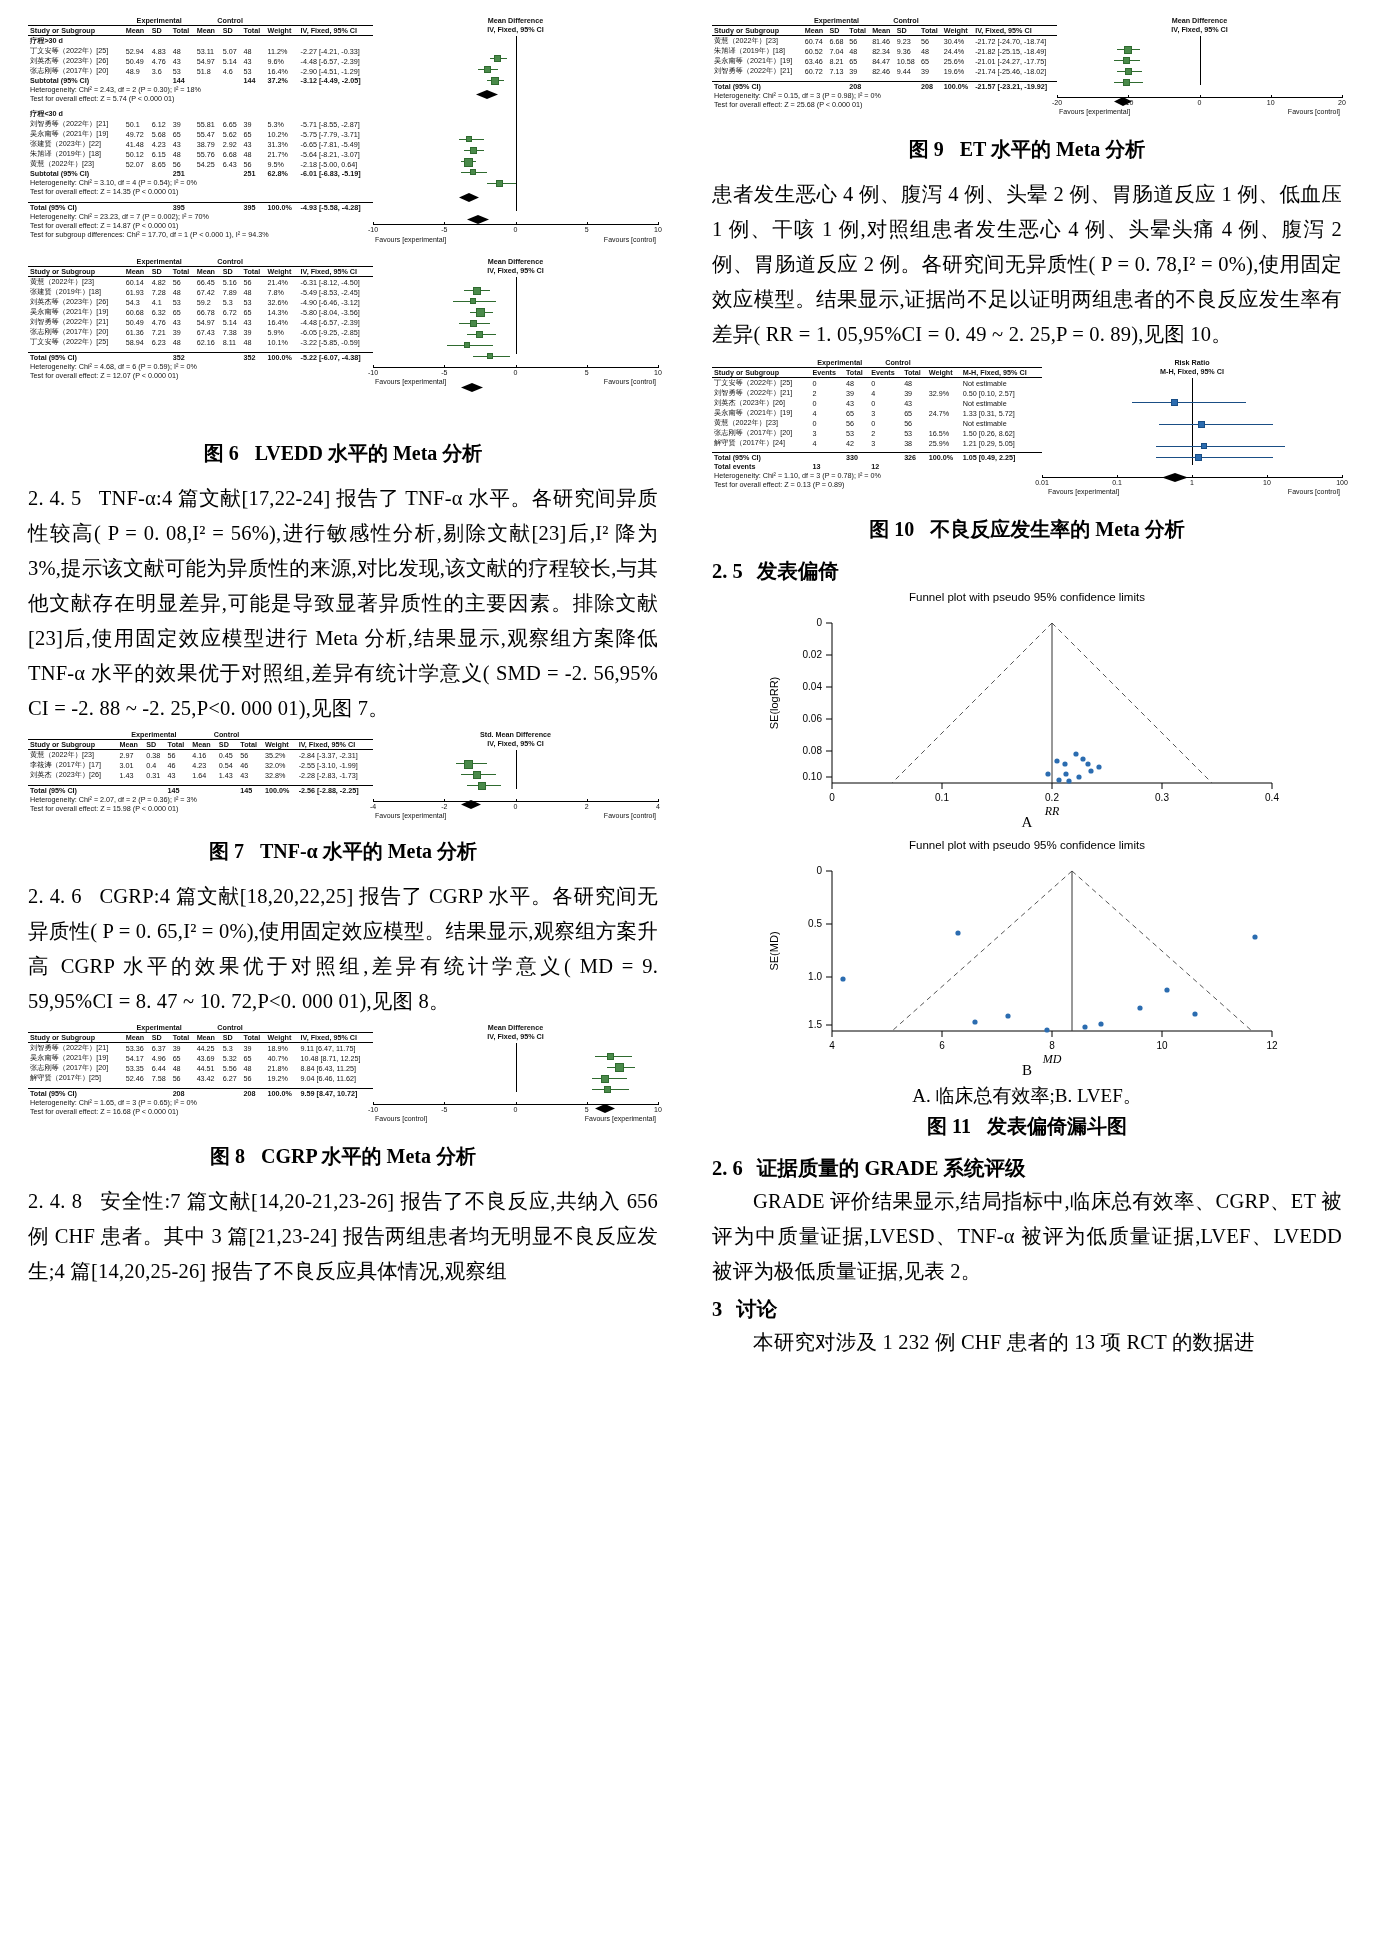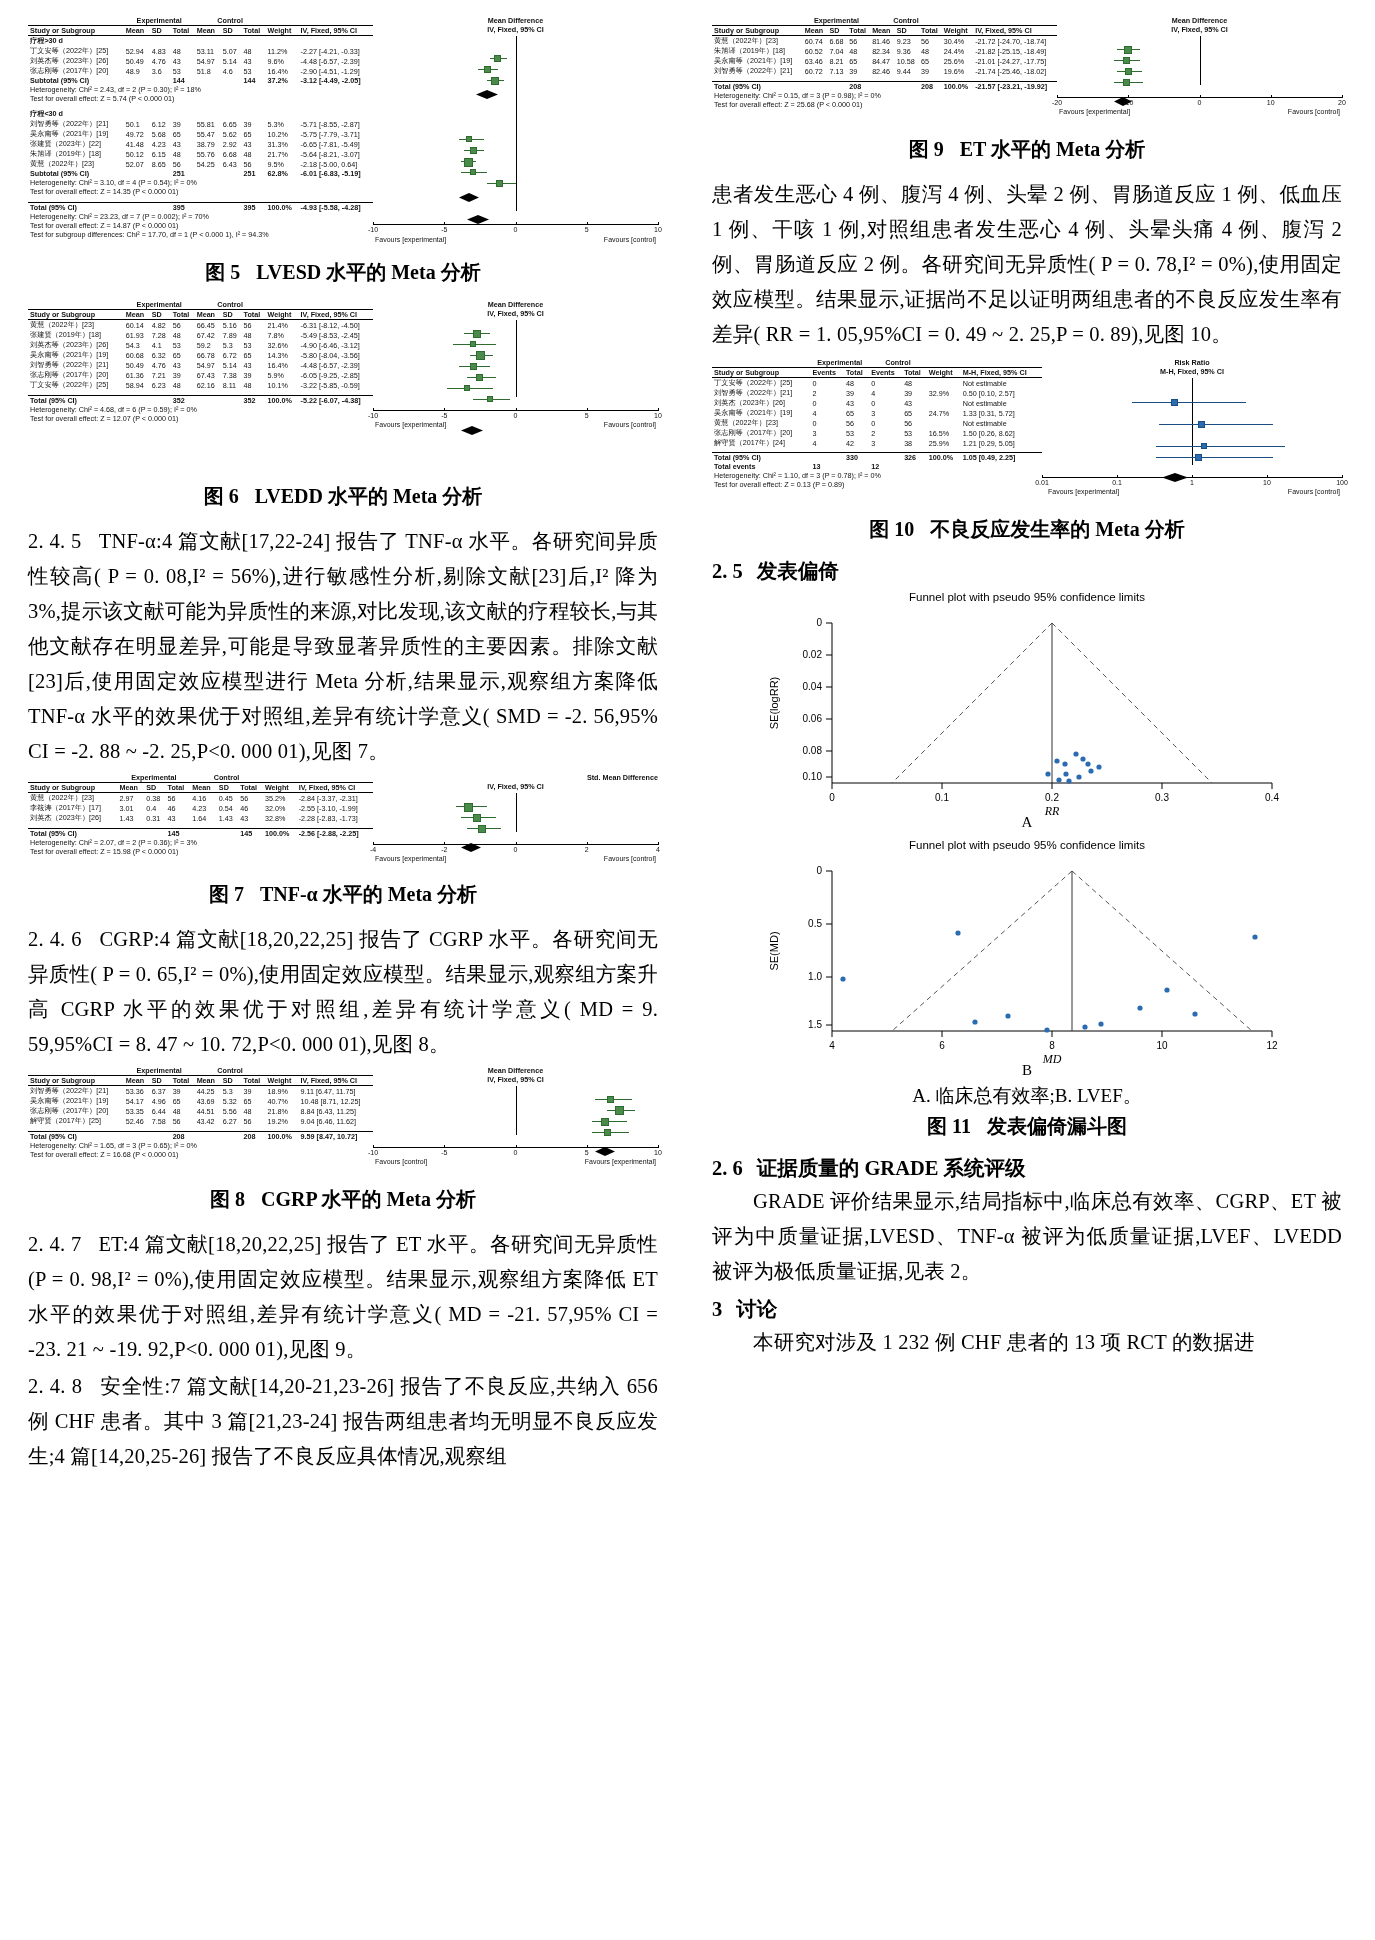--- a/index.html
+++ b/index.html
@@ -306,23 +306,20 @@
           <div class="tick" style="left:0%;">-10</div>
           <div class="tick" style="left:25%;">-5</div>
           <div class="tick" style="left:50%;">0</div>
           <div class="tick" style="left:75%;">5</div>
           <div class="tick" style="left:100%;">10</div>
           <div style="position:absolute;bottom:-4px;left:2px;font-size:7px;">Favours [experimental]</div>
           <div style="position:absolute;bottom:-4px;right:2px;font-size:7px;">Favours [control]</div>
         </div>
       </div>
     </div>
-    <div class="figcap">
-      <span>图 5</span><span class="gap"></span><span>LVESD 水平的 Meta 分析</span>
-    </div>
 
 
     <div class="forest" style="height:175px;margin-top:6px;">
       <div class="fgrid">
         <div class="ftext" style="width:345px;">
           <table>
             <tbody>
                 <tr>
               <td></td>
               <td colspan="3" class="colhdr">Experimental</td>
@@ -559,21 +556,21 @@
             <tr>
                   <td colspan="9">Heterogeneity: Chi² = 2.07, df = 2 (P = 0.36); I² = 3%</td>
                 </tr>
             <tr>
                   <td colspan="9">Test for overall effect: Z = 15.98 (P &lt; 0.000 01)</td>
                 </tr>
           </tbody>
             </table>
         </div>
         <div class="fplot" style="width:200px;position:relative;">
-          <div style="position:absolute;top:0;left:0;right:0;text-align:right;font-weight:bold;font-size:7.2px;">Std. Mean Difference</div>
+          <div style="position:absolute;top:0;left:0;right:0;text-align:center;font-weight:bold;font-size:7.2px;">Std. Mean Difference</div>
           <div style="position:absolute;top:9px;left:0;right:0;text-align:center;font-weight:bold;font-size:7.2px;">IV, Fixed, 95% CI</div>
           <div class="zero" style="left:50%;top:20px;bottom:24px;"></div>
           <div class="whisk" style="left:29%;top:33px;width:11%;"></div>
             <div class="sq" style="left:32%;top:30px;width:7px;height:7px;"></div>
           <div class="whisk" style="left:31%;top:44px;width:12%;"></div>
             <div class="sq" style="left:35%;top:41px;width:6px;height:6px;"></div>
           <div class="whisk" style="left:33%;top:55px;width:12%;"></div>
             <div class="sq" style="left:37%;top:52px;width:6px;height:6px;"></div>
           <svg style="position:absolute;left:31%;top:70px;" width="20" height="9">
               <polygon points="0,4.5 10,0 20,4.5 10,9" fill="#000"></polygon>
@@ -720,23 +717,20 @@
           <div class="tick" style="left:100%;bottom:3px;">10</div>
           <div style="position:absolute;bottom:-6px;left:2px;font-size:7px;">Favours [control]</div>
           <div style="position:absolute;bottom:-6px;right:2px;font-size:7px;">Favours [experimental]</div>
         </div>
       </div>
     </div>
     <div class="figcap">
       <span>图 8</span><span class="gap"></span><span>CGRP 水平的 Meta 分析</span>
     </div>
 
-    <p class="body">
-      <span>2. 4. 7</span><span>&nbsp;&nbsp;&nbsp;</span><span>ET:4 篇文献[18,20,22,25] 报告了 ET 水平。各研究间无异质性(P = 0. 98,I² = 0%),使用固定效应模型。结果显示,观察组方案降低 ET 水平的效果优于对照组,差异有统计学意义( MD = -21. 57,95% CI = -23. 21 ~ -19. 92,P&lt;0. 000 01),见图 9。</span>
-    </p>
     <p class="body">
       <span>2. 4. 8</span><span>&nbsp;&nbsp;&nbsp;</span><span>安全性:7 篇文献[14,20-21,23-26] 报告了不良反应,共纳入 656 例 CHF 患者。其中 3 篇[21,23-24] 报告两组患者均无明显不良反应发生;4 篇[14,20,25-26] 报告了不良反应具体情况,观察组</span>
     </p>
   </div>
 
   <div class="col col-right">
 
     <div class="forest" style="height:112px;">
       <div class="fgrid">
         <div class="ftext" style="width:345px;">

